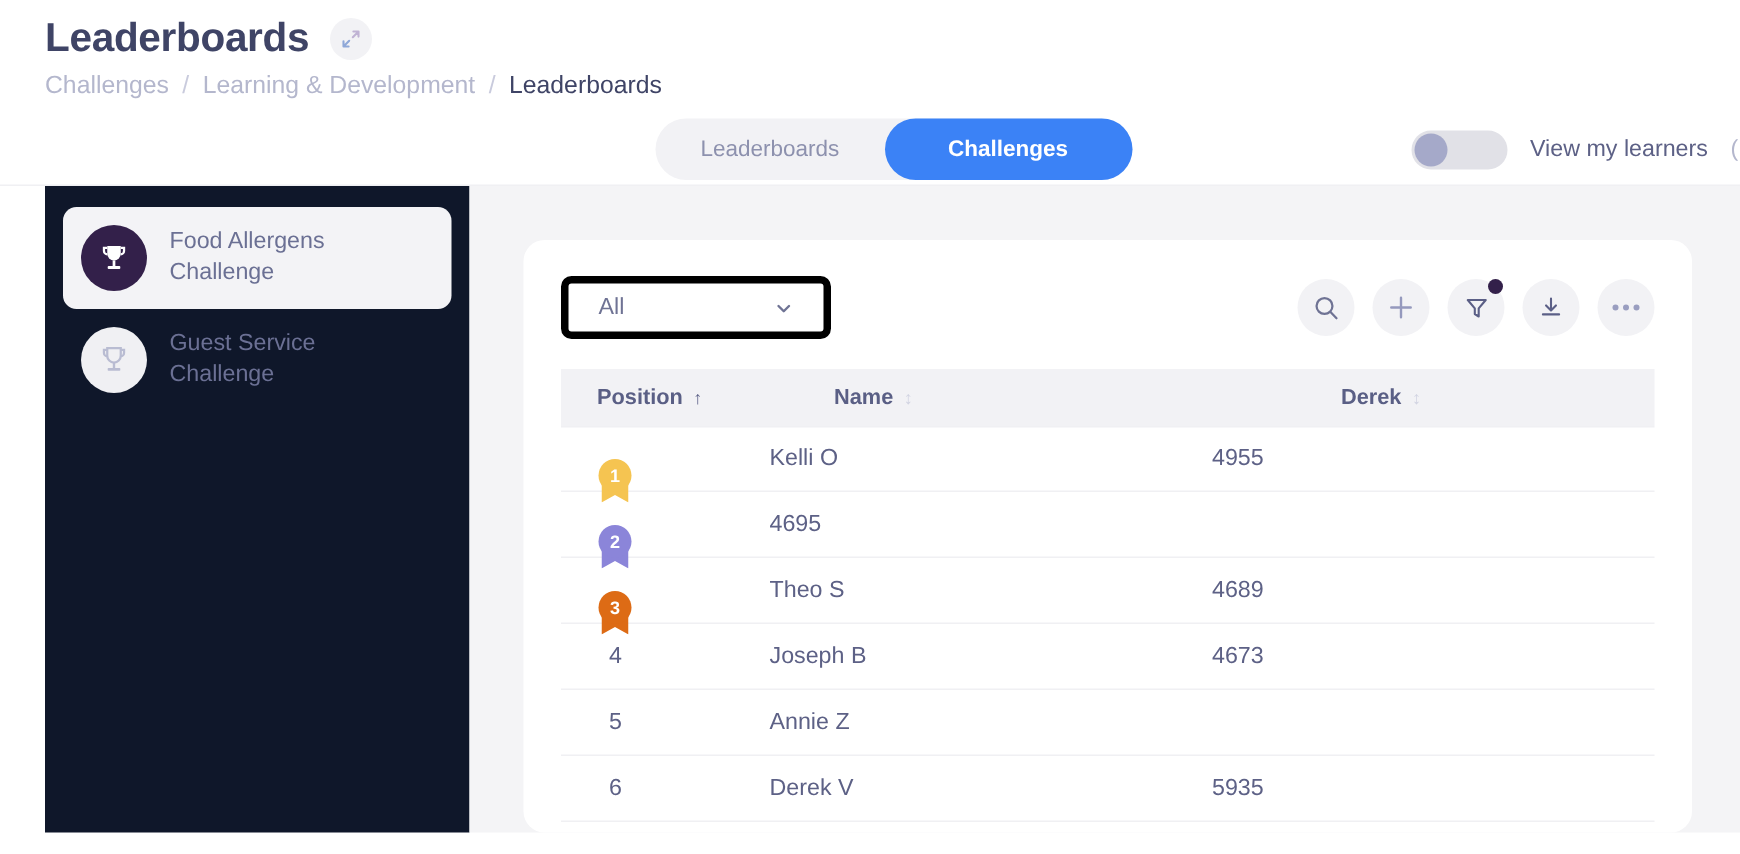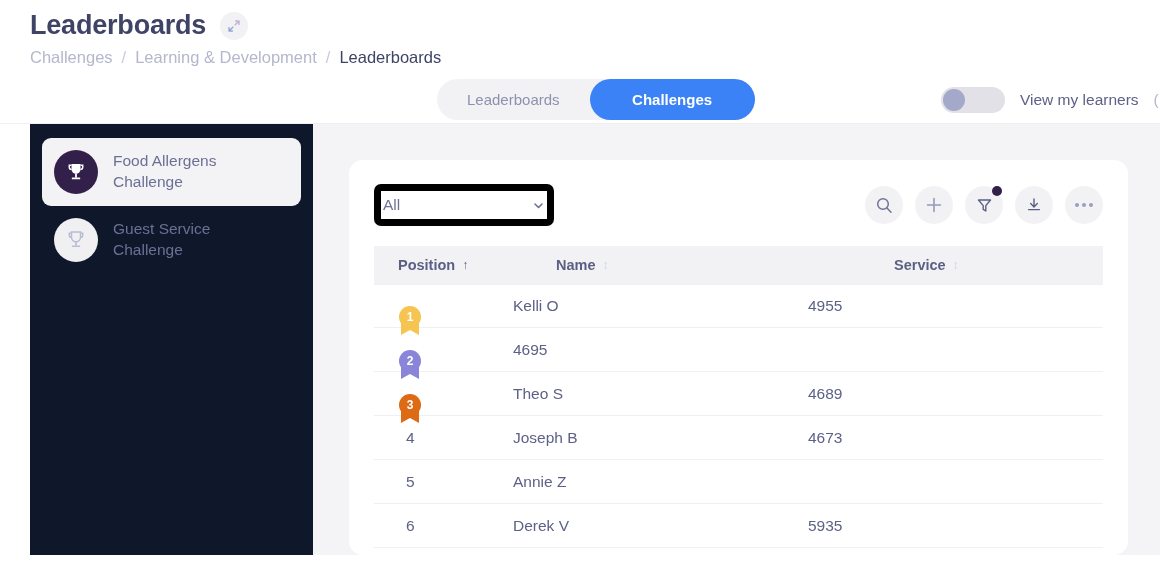--- a/index.html
+++ b/index.html
@@ -99,23 +99,23 @@
   .card {
     background: #ffffff; border-radius: 14px;
     height: 100%; padding: 24px 25px 0 25px;
   }
 
   
   .toolbar {
     display: flex; align-items: center; justify-content: space-between;
   }
   .select-box {
-    width: 180px; height: 42px; border: 7px solid #000000;
+    width: 180px; height: 42px; border: 5px solid #000000;
     border-radius: 7px; display: flex; align-items: center;
-    justify-content: space-between; padding: 0 2px;
+    justify-content: space-between; padding: 0 20px;
     font-size: 15.5px; color: #6f7394; cursor: pointer; background:#fff;
   }
   .icon-row { display: flex; align-items: center; gap: 12px; }
   .round-btn {
     width: 38px; height: 38px; border-radius: 50%;
     background: #f2f2f5; display: flex; align-items: center;
     justify-content: center; cursor: pointer; position: relative; flex: none;
   }
   .badge-dot {
     position: absolute; top: 0px; right: 1px;
@@ -283,21 +283,21 @@
         <div class="thead">
           <div class="th col-pos">
             <span>Position</span>
             <span class="sort-ind">↑</span>
           </div>
           <div class="th col-name">
             <span>Name</span>
             <span class="sort-ind dim">↕</span>
           </div>
           <div class="th col-pts">
-            <span>Service</span>
+            <span>Derek</span>
             <span class="sort-ind dim">↕</span>
           </div>
         </div>
 
         <div id="tbody">
             <div class="trow">
               <div class="cell col-pos"><span class="medal"><svg class="ribbon" width="18" height="17" viewBox="0 0 18 17">
                     <path d="M0 0 H18 V17 L9 12 L0 17 Z" fill="#f5c451"></path>
                   </svg><span class="disc" style="background:#f5c451">1</span></span></div>
               <div class="cell col-name">Kelli O</div>

